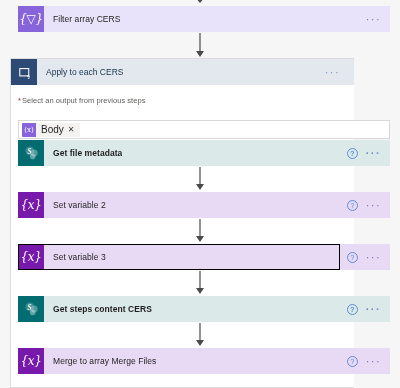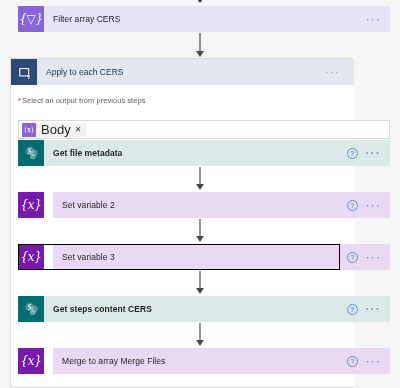--- a/index.html
+++ b/index.html
@@ -66,21 +66,21 @@
     gap: 8px;
     padding-right: 9px;
     margin-left: auto;
   }
 
   
   .pal-ctrl-light .card-icon { background: #8764da; }
   .pal-ctrl-light .card-body { background: #e9e2fb; justify-content: flex-end; }
 
   .pal-var .card-icon { background: #7719aa; }
-  .pal-var .card-body { background: #e8d9f5; margin-left: 9px; }
+  .pal-var .card-body { background: #e8d9f5; }
 
   .pal-sp .card-icon { background: #036c70; }
   .pal-sp .card-body { background: #dbe9e9; font-weight: bold; }
 
   
   .glyph-brace {
     font-family: "DejaVu Serif", serif;
     font-size: 12px;
     font-style: italic;
     line-height: 1;
@@ -192,21 +192,21 @@
     height: 14px;
     background: #8764da;
     color: #ffffff;
     display: flex;
     align-items: center;
     justify-content: center;
     font-size: 7px;
     font-family: "DejaVu Serif", serif;
   }
   .token-label {
-    font-size: 13px;
+    font-size: 10px;
     color: #201f1e;
     padding: 0 4px 0 5px;
     text-align: center;
   }
   .token-remove {
     font-size: 8px;
     color: #3b3a39;
     padding-right: 5px;
     cursor: pointer;
     line-height: 1;

